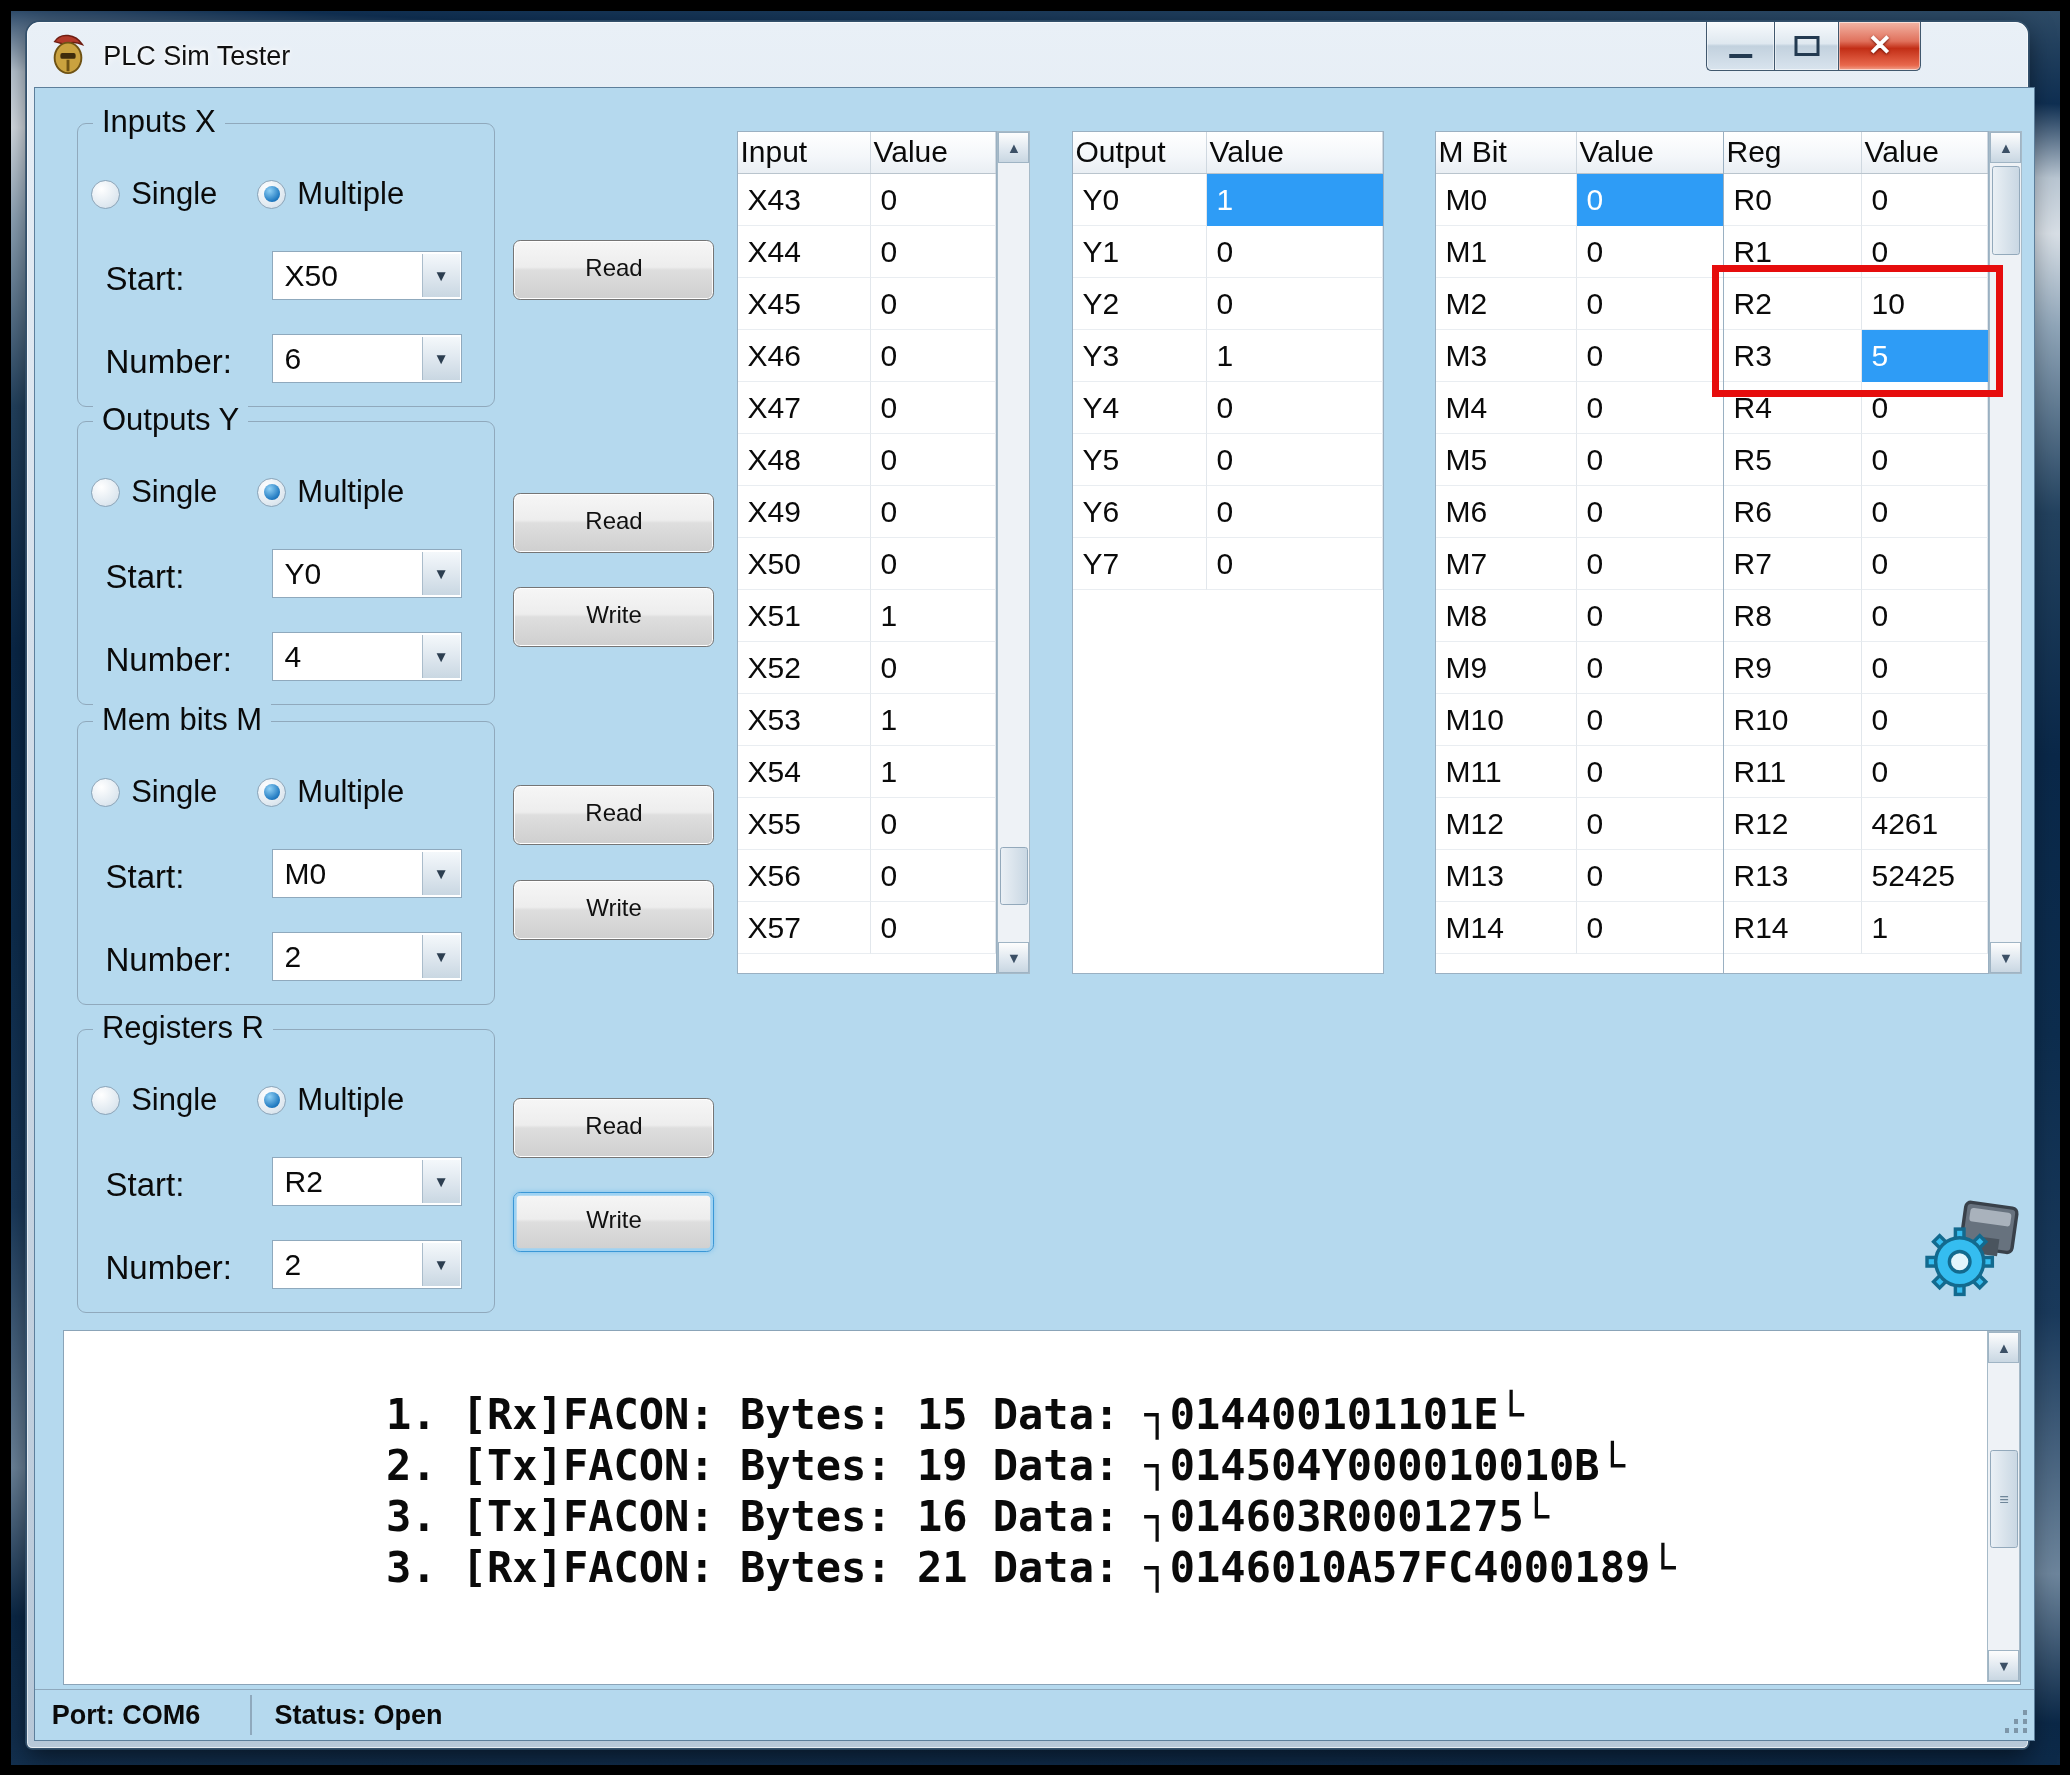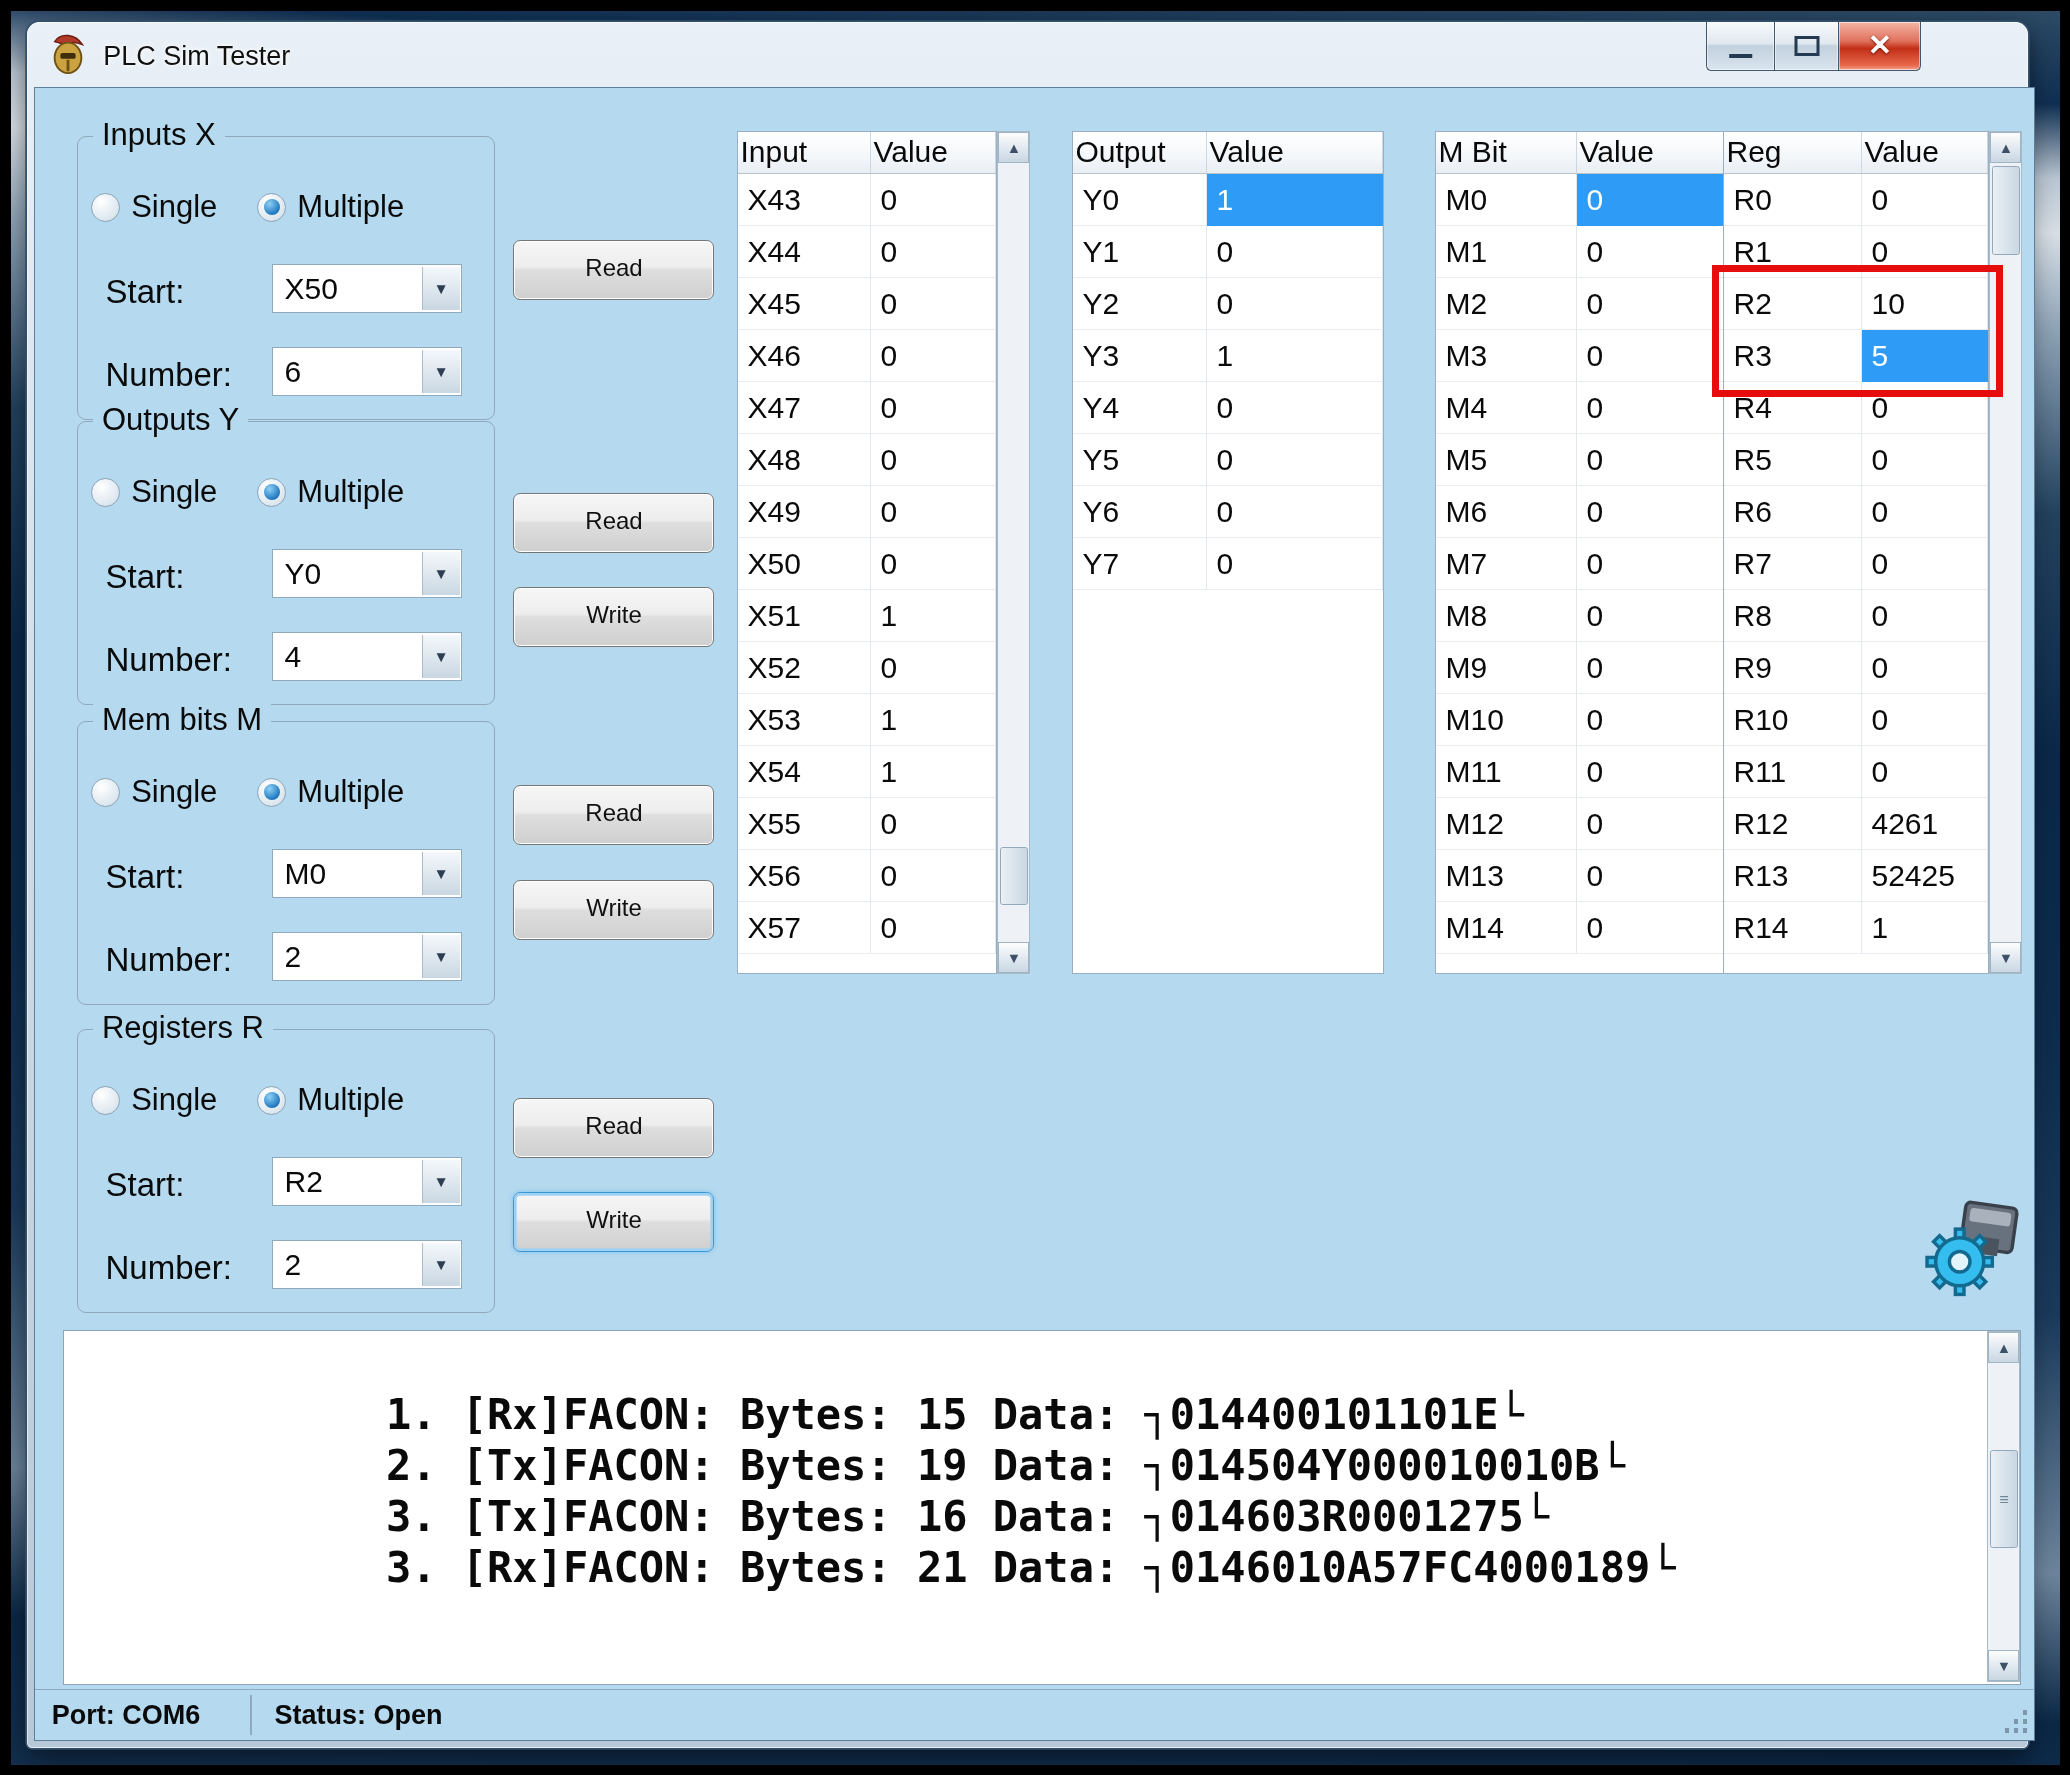--- a/index.html
+++ b/index.html
@@ -51,21 +51,21 @@
   
   .client {
     position: absolute; left: 7.2px; top: 65px; width: 2001px; height: 1654px;
     background: #b5d9ee; border: 0.9px solid #5d7f9b;
   }
   
   .group {
     position: absolute; left: 42px; width: 418px; height: 284px;
     border: 1.8px solid #90a9bc; border-radius: 9px;
   }
-  #group-inputs  { top: 48px; }
+  #group-inputs  { top: 35px; }
   #group-outputs { top: 333px; }
   #group-mem     { top: 633px; }
   #group-reg     { top: 941px; }
   .group-title {
     position: absolute; top: -20px; left: 14.5px; padding: 0 9px;
     background: #b5d9ee; font-size: 31px; color: #0a0a0a; white-space: nowrap;
   }
   .radio-row { position: absolute; left: 12.7px; top: 52px; display: flex; gap: 40px; align-items: center; }
   .radio-item { display: flex; align-items: center; gap: 11px; font-size: 31px; }
   .radio {

